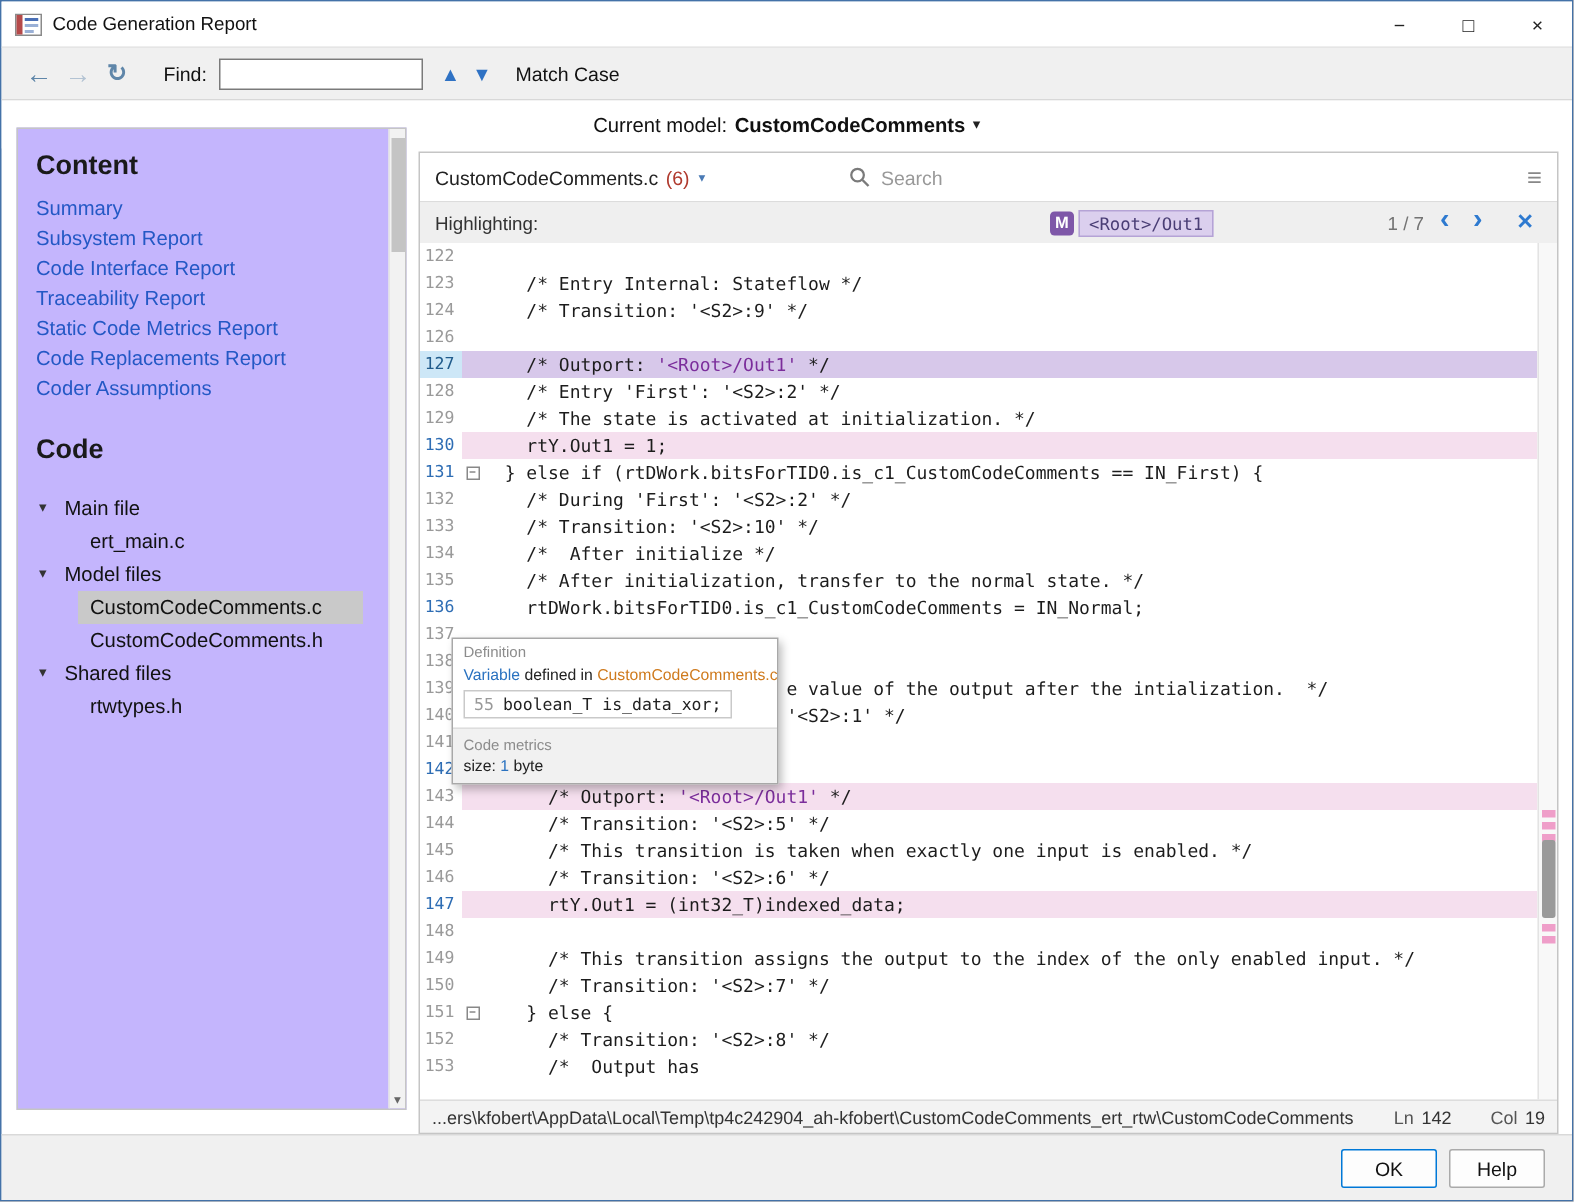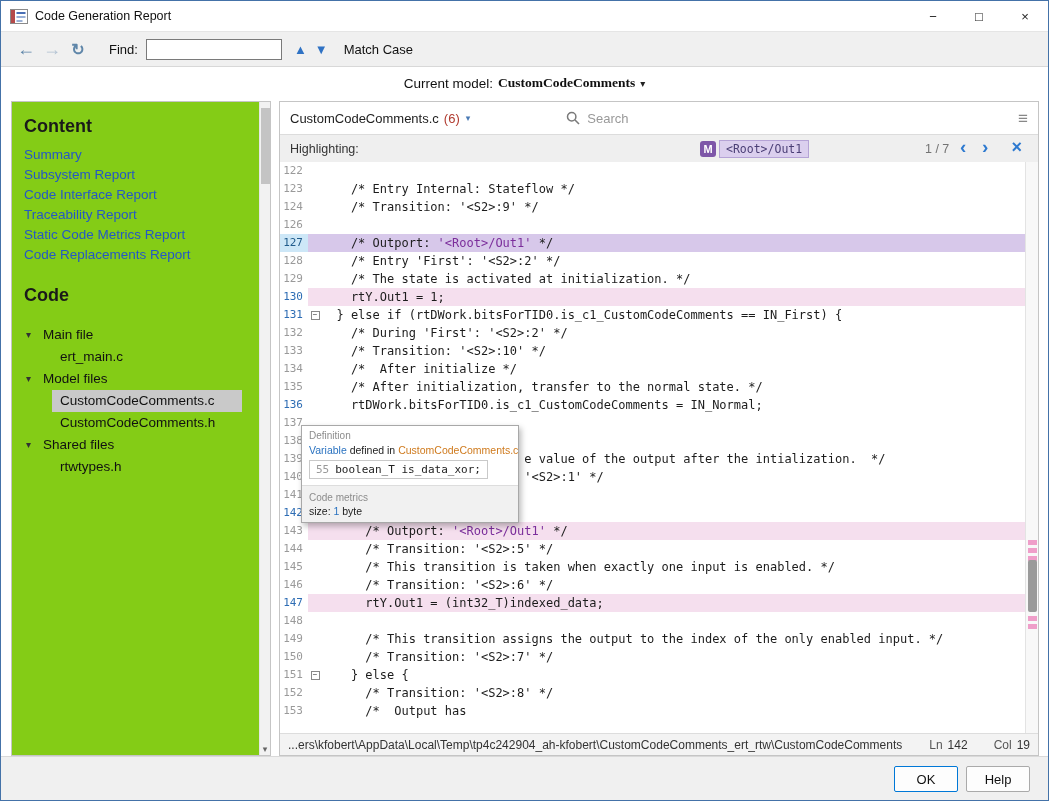--- a/index.html
+++ b/index.html
@@ -20,25 +20,25 @@
   .nav.fwd { color:#b3c3d3; }
   .nav.refresh { font-size:16px; }
   .findlabel { margin-left:18px; font-size:13px; color:#111; }
   .findinput { margin-left:8px; width:136px; height:21px; border:1px solid #7a7a7a; background:#fff; font-size:13px; font-family:"Liberation Sans",sans-serif; padding:0 4px; }
   .updown { margin-left:12px; font-size:13px; color:#2f72c4; }
   .updown.down { margin-left:8px; }
   .matchcase { margin-left:16px; font-size:13px; color:#111; }
 
   
   .modelbar { position:absolute; top:66px; left:0; right:0; height:32px; background:#fff; display:flex; align-items:center; justify-content:center; font-size:13.5px; color:#111; }
-  .mname { font-weight:bold; margin-left:5px;font-family:Liberation Serif, serif; }
+  .mname { font-weight:bold; margin-left:5px; }
   .mcaret { font-size:10px; margin-left:5px; color:#222; }
 
   
-  .leftpanel { position:absolute; left:10px; top:100px; width:260px; height:655px; border:1px solid #c5c5c5; background:#84cc16; overflow:hidden; }
+  .leftpanel { position:absolute; left:10px; top:84px; width:260px; height:655px; border:1px solid #c5c5c5; background:#c4b5fd; overflow:hidden; }
   .lp-inner { padding:12px 12px 0 12px; }
   .phead { font-size:18px; font-weight:bold; color:#1a1a1a; margin:2px 0 8px 0; }
   .phead.code { margin-top:20px; }
   .links { margin-top:4px; }
   .slink { font-size:13.5px; line-height:20px; color:#2458c5; cursor:pointer; }
   .tree { margin-top:18px; }
   .titem { height:22px; line-height:22px; font-size:13.5px; color:#111; display:flex; align-items:center; }
   .titem.group { padding-left:2px; }
   .titem .tw { font-size:10px; color:#333; margin-right:7px; width:10px; }
   .titem.file { padding-left:36px; }
@@ -157,20 +157,21 @@
   <div class="leftpanel">
     <div class="lp-inner">
       <div class="phead">Content</div>
       <div class="links">
           <div class="slink">Summary</div>
           <div class="slink">Subsystem Report</div>
           <div class="slink">Code Interface Report</div>
           <div class="slink">Traceability Report</div>
           <div class="slink">Static Code Metrics Report</div>
           <div class="slink">Code Replacements Report</div>
+          <div class="slink">Coder Assumptions</div>
         </div>
       <div class="phead code">Code</div>
       <div class="tree">
           <div class="titem group">
             <span class="tw">▾</span>
             <span>Main file</span>
           </div>
           <div class="titem file">
             <span>ert_main.c</span>
           </div>

